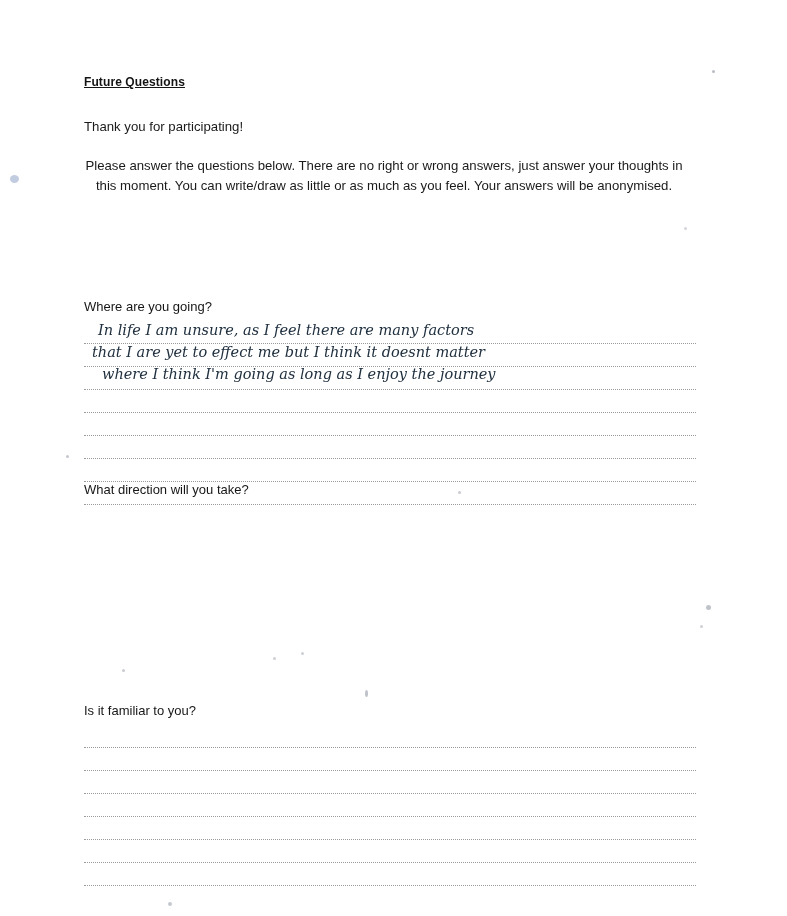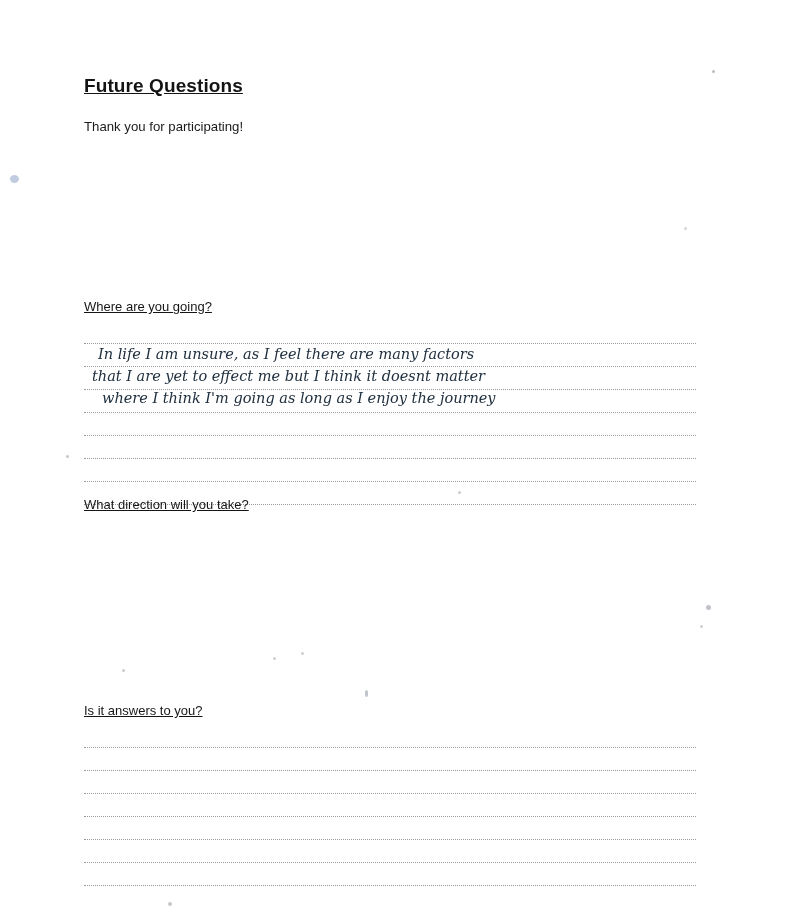--- a/index.html
+++ b/index.html
@@ -27,21 +27,21 @@
     position: absolute;
     left: 0; top: 0;
     width: 787px;
     height: 916px;
   }
 
   .doc-title {
     position: absolute;
     left: 84px;
     top: 75px;
-    font-size: 19px;
+    font-size: 12px;
     font-weight: bold;
     text-decoration: underline;
     letter-spacing: 0.1px;
   }
 
   .para {
     position: absolute;
     left: 84px;
     font-size: 13.2px;
     line-height: 20px;
@@ -51,24 +51,23 @@
   .para-thanks { top: 117px; }
   .para-instructions {
     top: 156px;
     width: 600px;
   }
 
   .question-block {
     position: absolute;
     left: 84px;
     width: 612px;
-    text-decoration: underline;
   }
   .q1 { top: 299px; }
-  .q2 { top: 497px; }
+  .q2 { top: 482px; }
   .q3 { top: 703px; }
 
   .q-label {
     font-size: 13px;
     color: #161616;
     margin-bottom: 7px;
     display: block;
   }
 
   .lines {
@@ -80,21 +79,20 @@
   }
 
   
   .hand {
     position: absolute;
     left: 0;
     width: 612px;
     pointer-events: none;
     color: #1b2838;
     font-family: "DejaVu Sans", sans-serif;
-    margin-top: 24px;
   }
   .hand svg { display: block; overflow: visible; }
 
   .hand-text {
     font-family: "DejaVu Serif", serif;
     font-style: italic;
     font-size: 14.5px;
     fill: #20303f;
   }
 </style>
@@ -113,20 +111,21 @@
   <div class="speck" style="left:365px;top:690px;width:3px;height:7px;background:#c0c3c9;"></div>
   <div class="speck" style="left:706px;top:605px;width:5px;height:5px;background:#c0c3c9;"></div>
   <div class="speck" style="left:700px;top:625px;width:3px;height:3px;background:#cdd0d5;"></div>
   <div class="speck" style="left:168px;top:902px;width:4px;height:4px;background:#c5c8ce;"></div>
   <div class="speck" style="left:684px;top:227px;width:3px;height:3px;background:#d2d5da;"></div>
 
   <div class="doc-title">Future Questions</div>
 
   <div class="para para-thanks">Thank you for participating!</div>
 
+  <div class="para para-instructions">Please answer the questions below. There are no right or wrong answers, just answer your thoughts in this moment. You can write/draw as little or as much as you feel. Your answers will be anonymised.</div>
 
   <div class="question-block q1">
     <span class="q-label">Where are you going?</span>
     <div class="lines">
       <div class="dotline"></div>
       <div class="dotline"></div>
       <div class="dotline"></div>
       <div class="dotline"></div>
       <div class="dotline"></div>
       <div class="dotline"></div>
@@ -141,21 +140,21 @@
         </svg>
       </div>
     </div>
   </div>
 
   <div class="question-block q2">
     <span class="q-label">What direction will you take?</span>
   </div>
 
   <div class="question-block q3">
-    <span class="q-label">Is it answers to you?</span>
+    <span class="q-label">Is it familiar to you?</span>
     <div class="lines">
       <div class="dotline"></div>
       <div class="dotline"></div>
       <div class="dotline"></div>
       <div class="dotline"></div>
       <div class="dotline"></div>
       <div class="dotline"></div>
       <div class="dotline"></div>
 
     </div>

